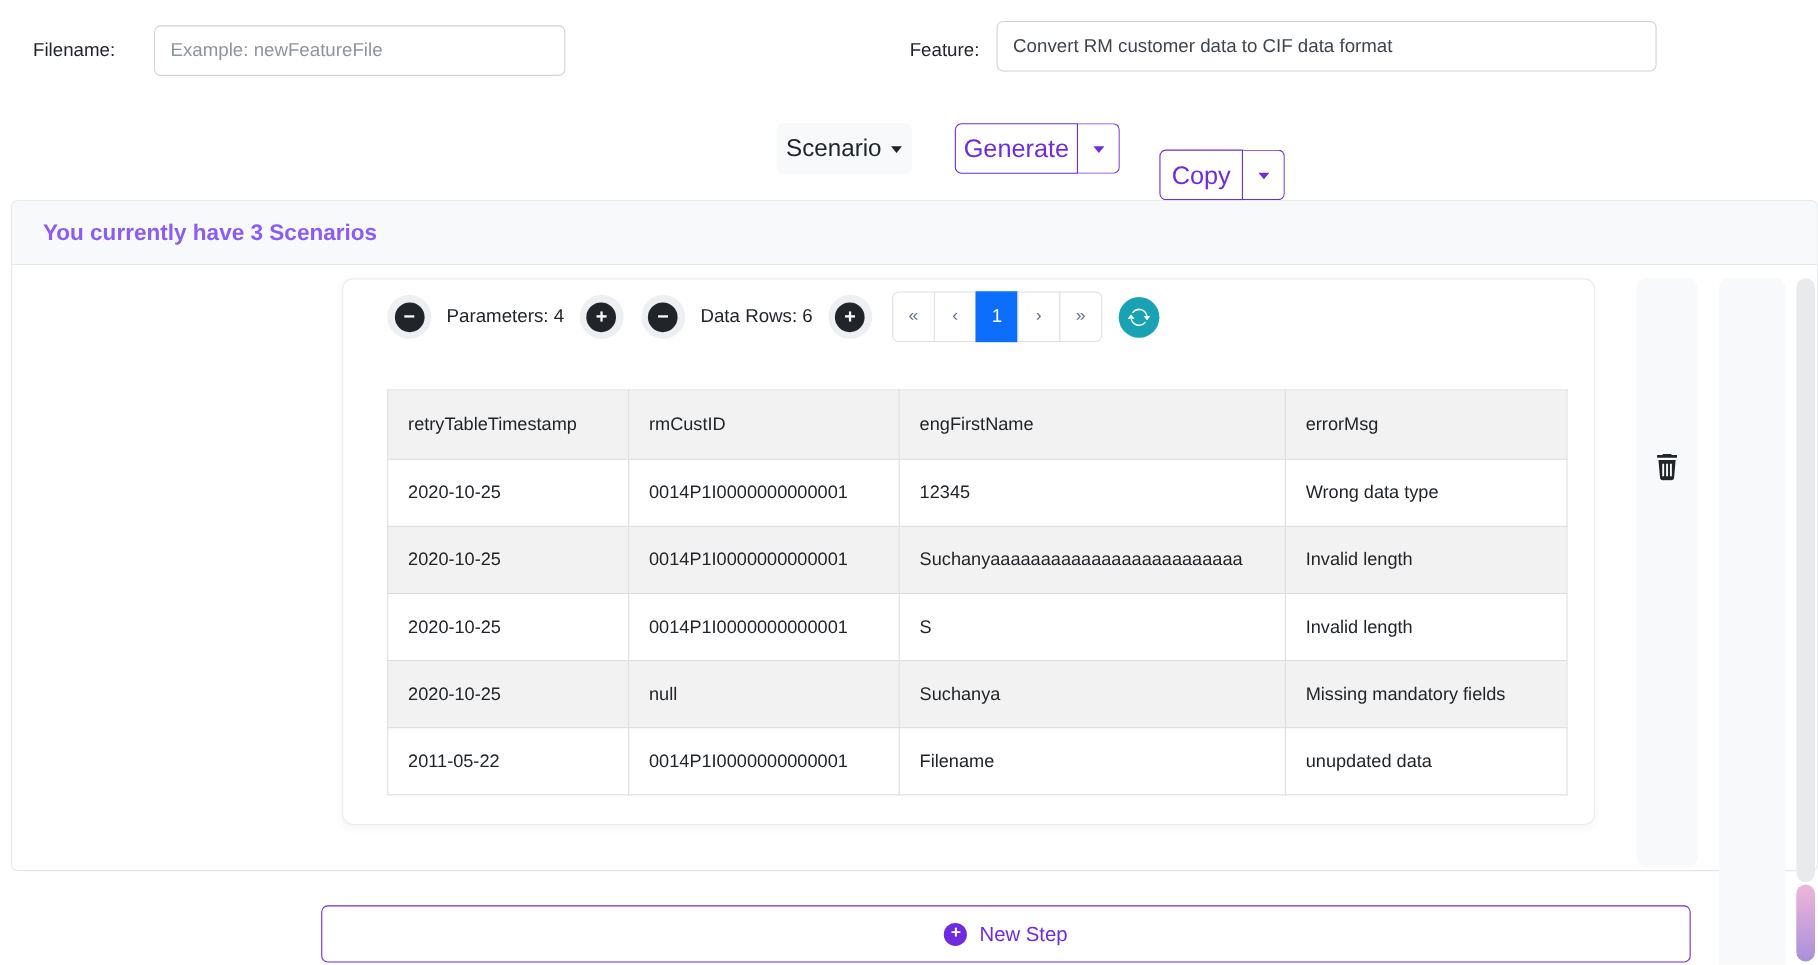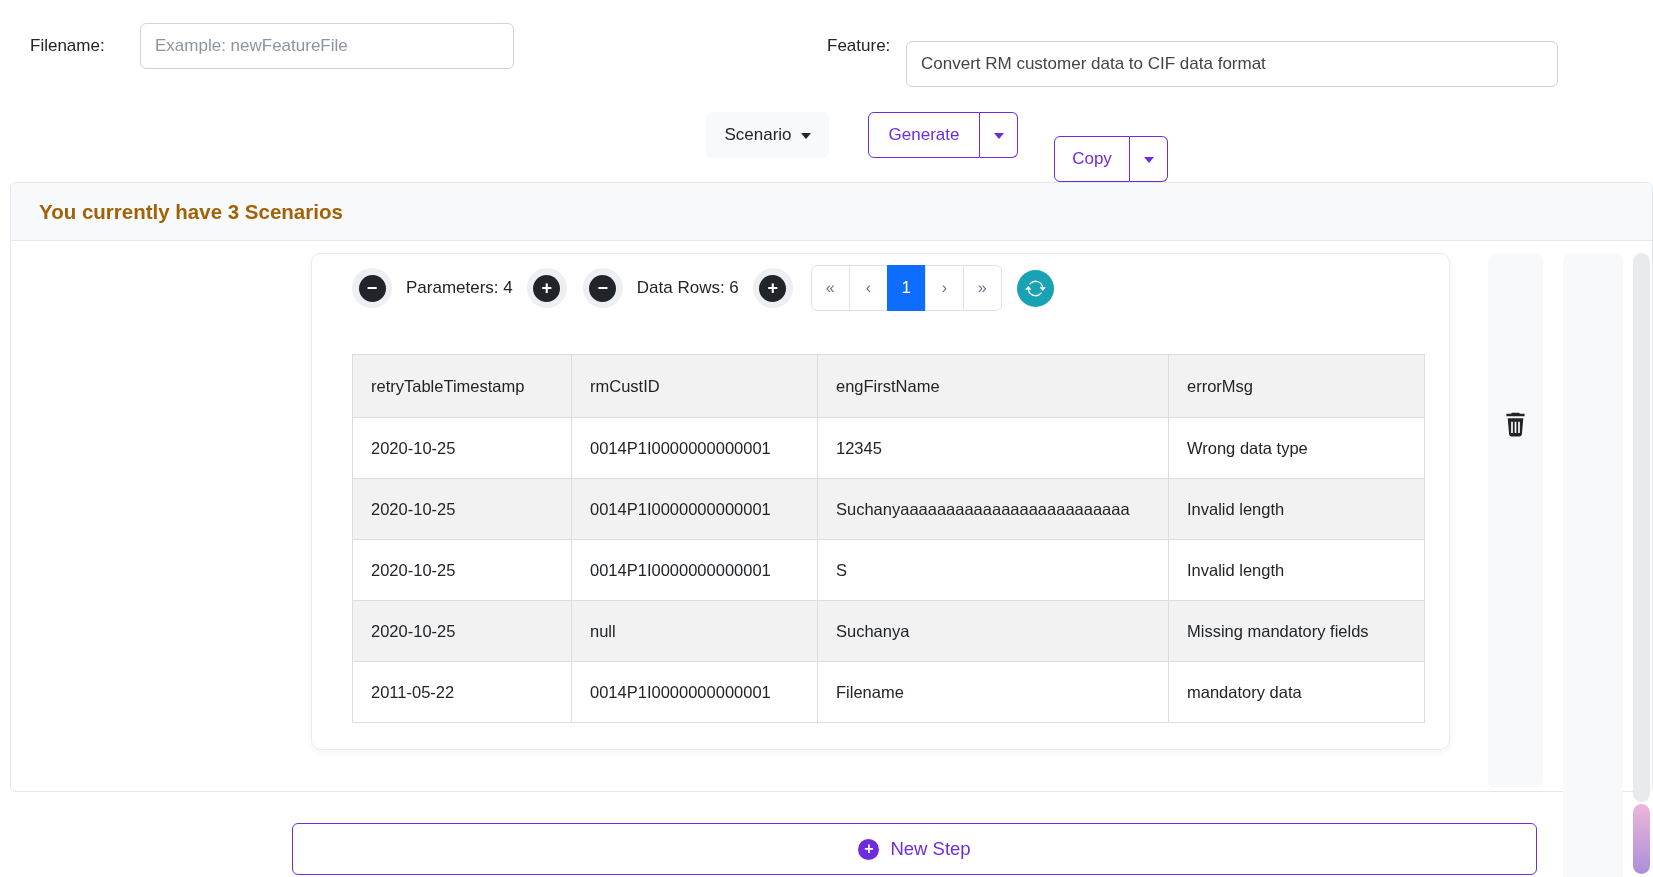--- a/index.html
+++ b/index.html
@@ -15,38 +15,38 @@
 
   
   .field-label{position:absolute;font-size:17px;color:#212529;}
   .text-input{position:absolute;height:46px;border:1px solid #ced4da;border-radius:6px;
     font-size:17px;padding:0 14px;color:#3f454b;outline:none;background:#fff;
     font-family:"Liberation Sans", sans-serif;}
   .text-input::placeholder{color:#8d959c;opacity:1;}
 
   
   .btn{display:flex;align-items:center;justify-content:center;cursor:pointer;
-    font-size:17px;user-select:none;}
+    font-size:22px;user-select:none;}
   .btn-light{position:absolute;left:706px;top:112px;width:123px;height:46px;
     background:#f8f9fa;border:none;border-radius:6px;color:#212529;gap:9px;}
   .caret{display:inline-block;width:0;height:0;border-left:5px solid transparent;
     border-right:5px solid transparent;border-top:6px solid currentColor;margin-top:2px;}
   .split-group{position:absolute;top:112px;height:46px;display:flex;}
   .split-main,.split-caret{background:#fff;border:1px solid var(--accent_purple);
     color:var(--accent_purple);display:flex;align-items:center;justify-content:center;
-    font-size:17px;cursor:pointer;text-align:center;}
+    font-size:23px;cursor:pointer;text-align:center;}
   .split-main{border-radius:6px 0 0 6px;}
   .split-caret{border-left:none;border-radius:0 6px 6px 0;width:38px;}
 
   
   .card{position:absolute;left:10px;top:182px;width:1643px;height:610px;
     background:#fff;border:1px solid #e4e7ea;border-radius:6px;}
   .card-header{height:58px;background:#f8f9fa;border-bottom:1px solid #e4e7ea;
     border-radius:6px 6px 0 0;display:flex;align-items:center;padding-left:28px;}
-  .card-header .title{font-size:20.5px;font-weight:600;color:#a16207;}
+  .card-header .title{font-size:20.5px;font-weight:600;color:#8b5cf6;}
 
   
   .step-card{position:absolute;left:311px;top:253px;width:1139px;height:497px;
     background:#fff;border:1px solid #ececf0;border-radius:10px;
     box-shadow:0 2px 8px rgba(0,0,0,.05);}
   .controls{position:absolute;left:40px;top:11px;height:46px;display:flex;align-items:center;}
   .stepper-btn{width:40px;height:40px;border-radius:50%;background:#edeff2;border:none;
     display:flex;align-items:center;justify-content:center;cursor:pointer;flex:0 0 auto;}
   .stepper-glyph{width:27px;height:27px;border-radius:50%;background:#212529;color:#fff;
     display:flex;align-items:center;justify-content:center;font-size:18px;font-weight:bold;
@@ -96,21 +96,21 @@
   .new-step-btn .lbl{color:var(--accent_purple);font-size:18.5px;}
 </style>
 </head>
 <body>
 
 <div class="stage">
 
   <span class="field-label" style="left:30px;top:36px;">Filename:</span>
   <input class="text-input" style="left: 140px; top: 23px; width: 374px;" type="text" placeholder="Example: newFeatureFile">
   <span class="field-label" style="left:808px;top:36px;margin-left:19px;">Feature:</span>
-  <input class="text-input" style="left: 906px; top: 41px; width: 652px;" type="text" value="Convert RM customer data to CIF data format">
+  <input class="text-input" style="left: 906px; top: 19px; width: 600px;" type="text" value="Convert RM customer data to CIF data format">
 
   <button class="btn btn-light">
     <span>Scenario</span>
     <span class="caret"></span>
   </button>
 
   <div class="split-group" style="left:868px;">
     <button class="split-main" style="width:112px;">Generate</button>
     <button class="split-caret">
       <span class="caret"></span>
@@ -202,21 +202,21 @@
         <tr class="striped">
           <td>2020-10-25</td>
           <td>null</td>
           <td>Suchanya</td>
           <td>Missing mandatory fields</td>
         </tr>
         <tr>
           <td>2011-05-22</td>
           <td>0014P1I0000000000001</td>
           <td>Filename</td>
-          <td>mandatory data</td>
+          <td>unupdated data</td>
         </tr>
       </tbody>
     </table>
   </div>
 
   <div class="delete-strip">
     <div class="trash-wrap">
       <svg width="25" height="26" viewBox="0 0 16 16" fill="#212529">
         <path d="M5.7.8 5.2 1.4H2.2v1.6h11.6V1.4h-3L10.3.8H5.7zM3 4.3l.9 10.3c.06.78.72 1.4 1.5 1.4h5.2c.78 0 1.44-.62 1.5-1.4L13 4.3H3zm3.3 2.2v7.2h-1.1V6.5h1.1zm2.25 0v7.2H7.45V6.5h1.1zm2.25 0v7.2h-1.1V6.5h1.1z"></path>
       </svg>

